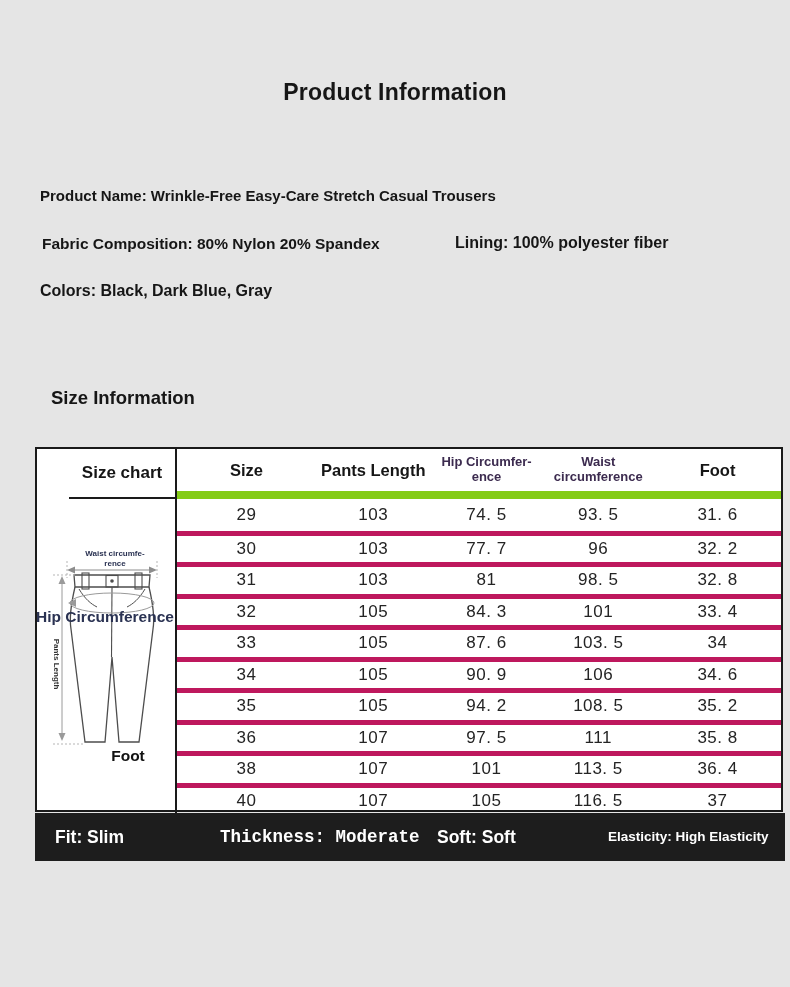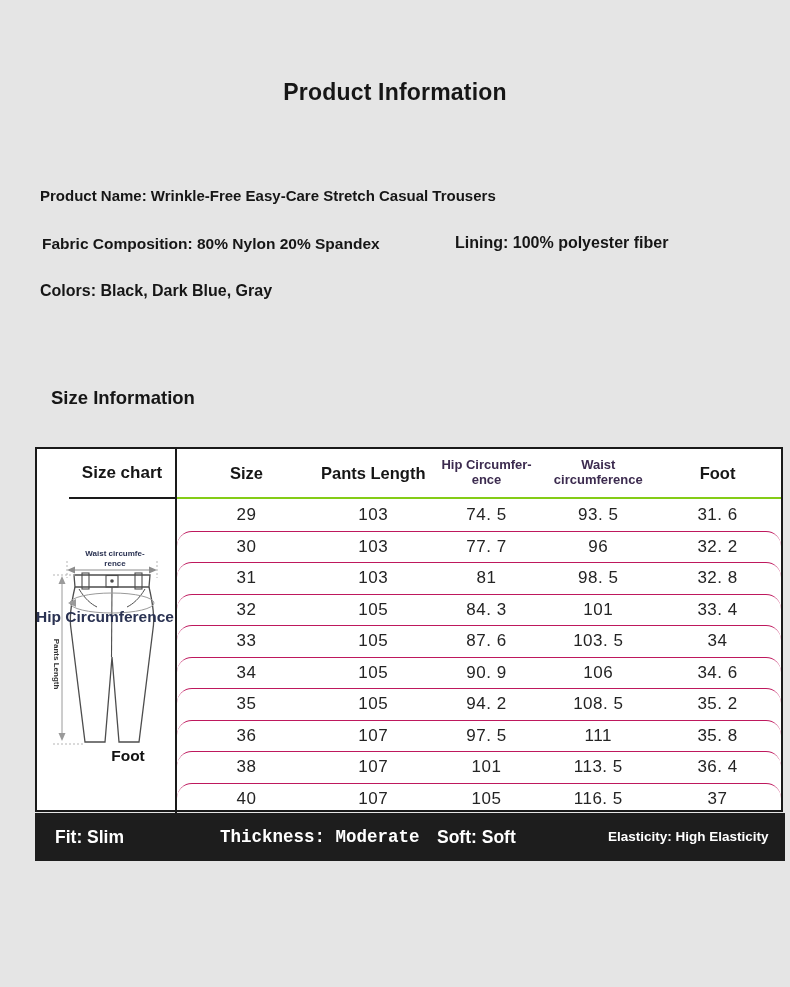--- a/index.html
+++ b/index.html
@@ -24,29 +24,29 @@
 
   .size-heading{position:absolute;left:51px;top:387px;font-size:18.5px;font-weight:700;}
 
   
   .size-table{position:absolute;left:35px;top:447px;width:748px;height:365px;
     border:2px solid #1a1a1a;display:grid;
     grid-template-columns:140px 1fr;grid-template-rows:50px 1fr;background:#fff;}
   .corner{border-right:2px solid #1a1a1a;border-bottom:2px solid #1a1a1a;
     display:flex;align-items:center;justify-content:center;
     font-weight:700;font-size:17px;margin-left:32px;}
-  .col-headers{border-bottom:2px solid #84cc16;display:grid;
+  .col-headers{border-bottom:8px solid #84cc16;display:grid;
     grid-template-columns:23% 19% 18.5% 18.5% 21%;align-items:center;}
   .hcell{text-align:center;font-weight:700;font-size:16.5px;white-space:pre-line;line-height:1.15;}
   .hcell.accent{color:var(--accent-header);font-size:13px;}
   .diagram-cell{border-right:2px solid #1a1a1a;position:relative;overflow:visible;}
   .diagram-cell svg{overflow:visible;display:block;}
   .data-grid{display:grid;grid-auto-rows:1fr;}
-  .data-row{display:grid;grid-template-columns:23% 19% 18.5% 18.5% 21%;align-items:center;border-radius:15px;}
-  .data-row + .data-row{border-top:1px solid #be185d;}
+  .data-row{display:grid;grid-template-columns:23% 19% 18.5% 18.5% 21%;align-items:center;}
+  .data-row + .data-row{border-top:5px solid #be185d;}
   .dcell{text-align:center;font-size:17px;color:#242424;letter-spacing:.5px;}
 
   
   .attr-bar{position:absolute;left:35px;top:813px;width:750px;height:48px;
     background:var(--bar-bg);color:#fff;}
   .attr-bar span{position:absolute;top:0;line-height:48px;font-weight:700;
     font-size:17.5px;white-space:nowrap;}
   .attr-fit{left:20px;}
   .attr-thickness{left:185px;font-family:Liberation Mono, monospace;}
   .attr-soft{left:402px;}

